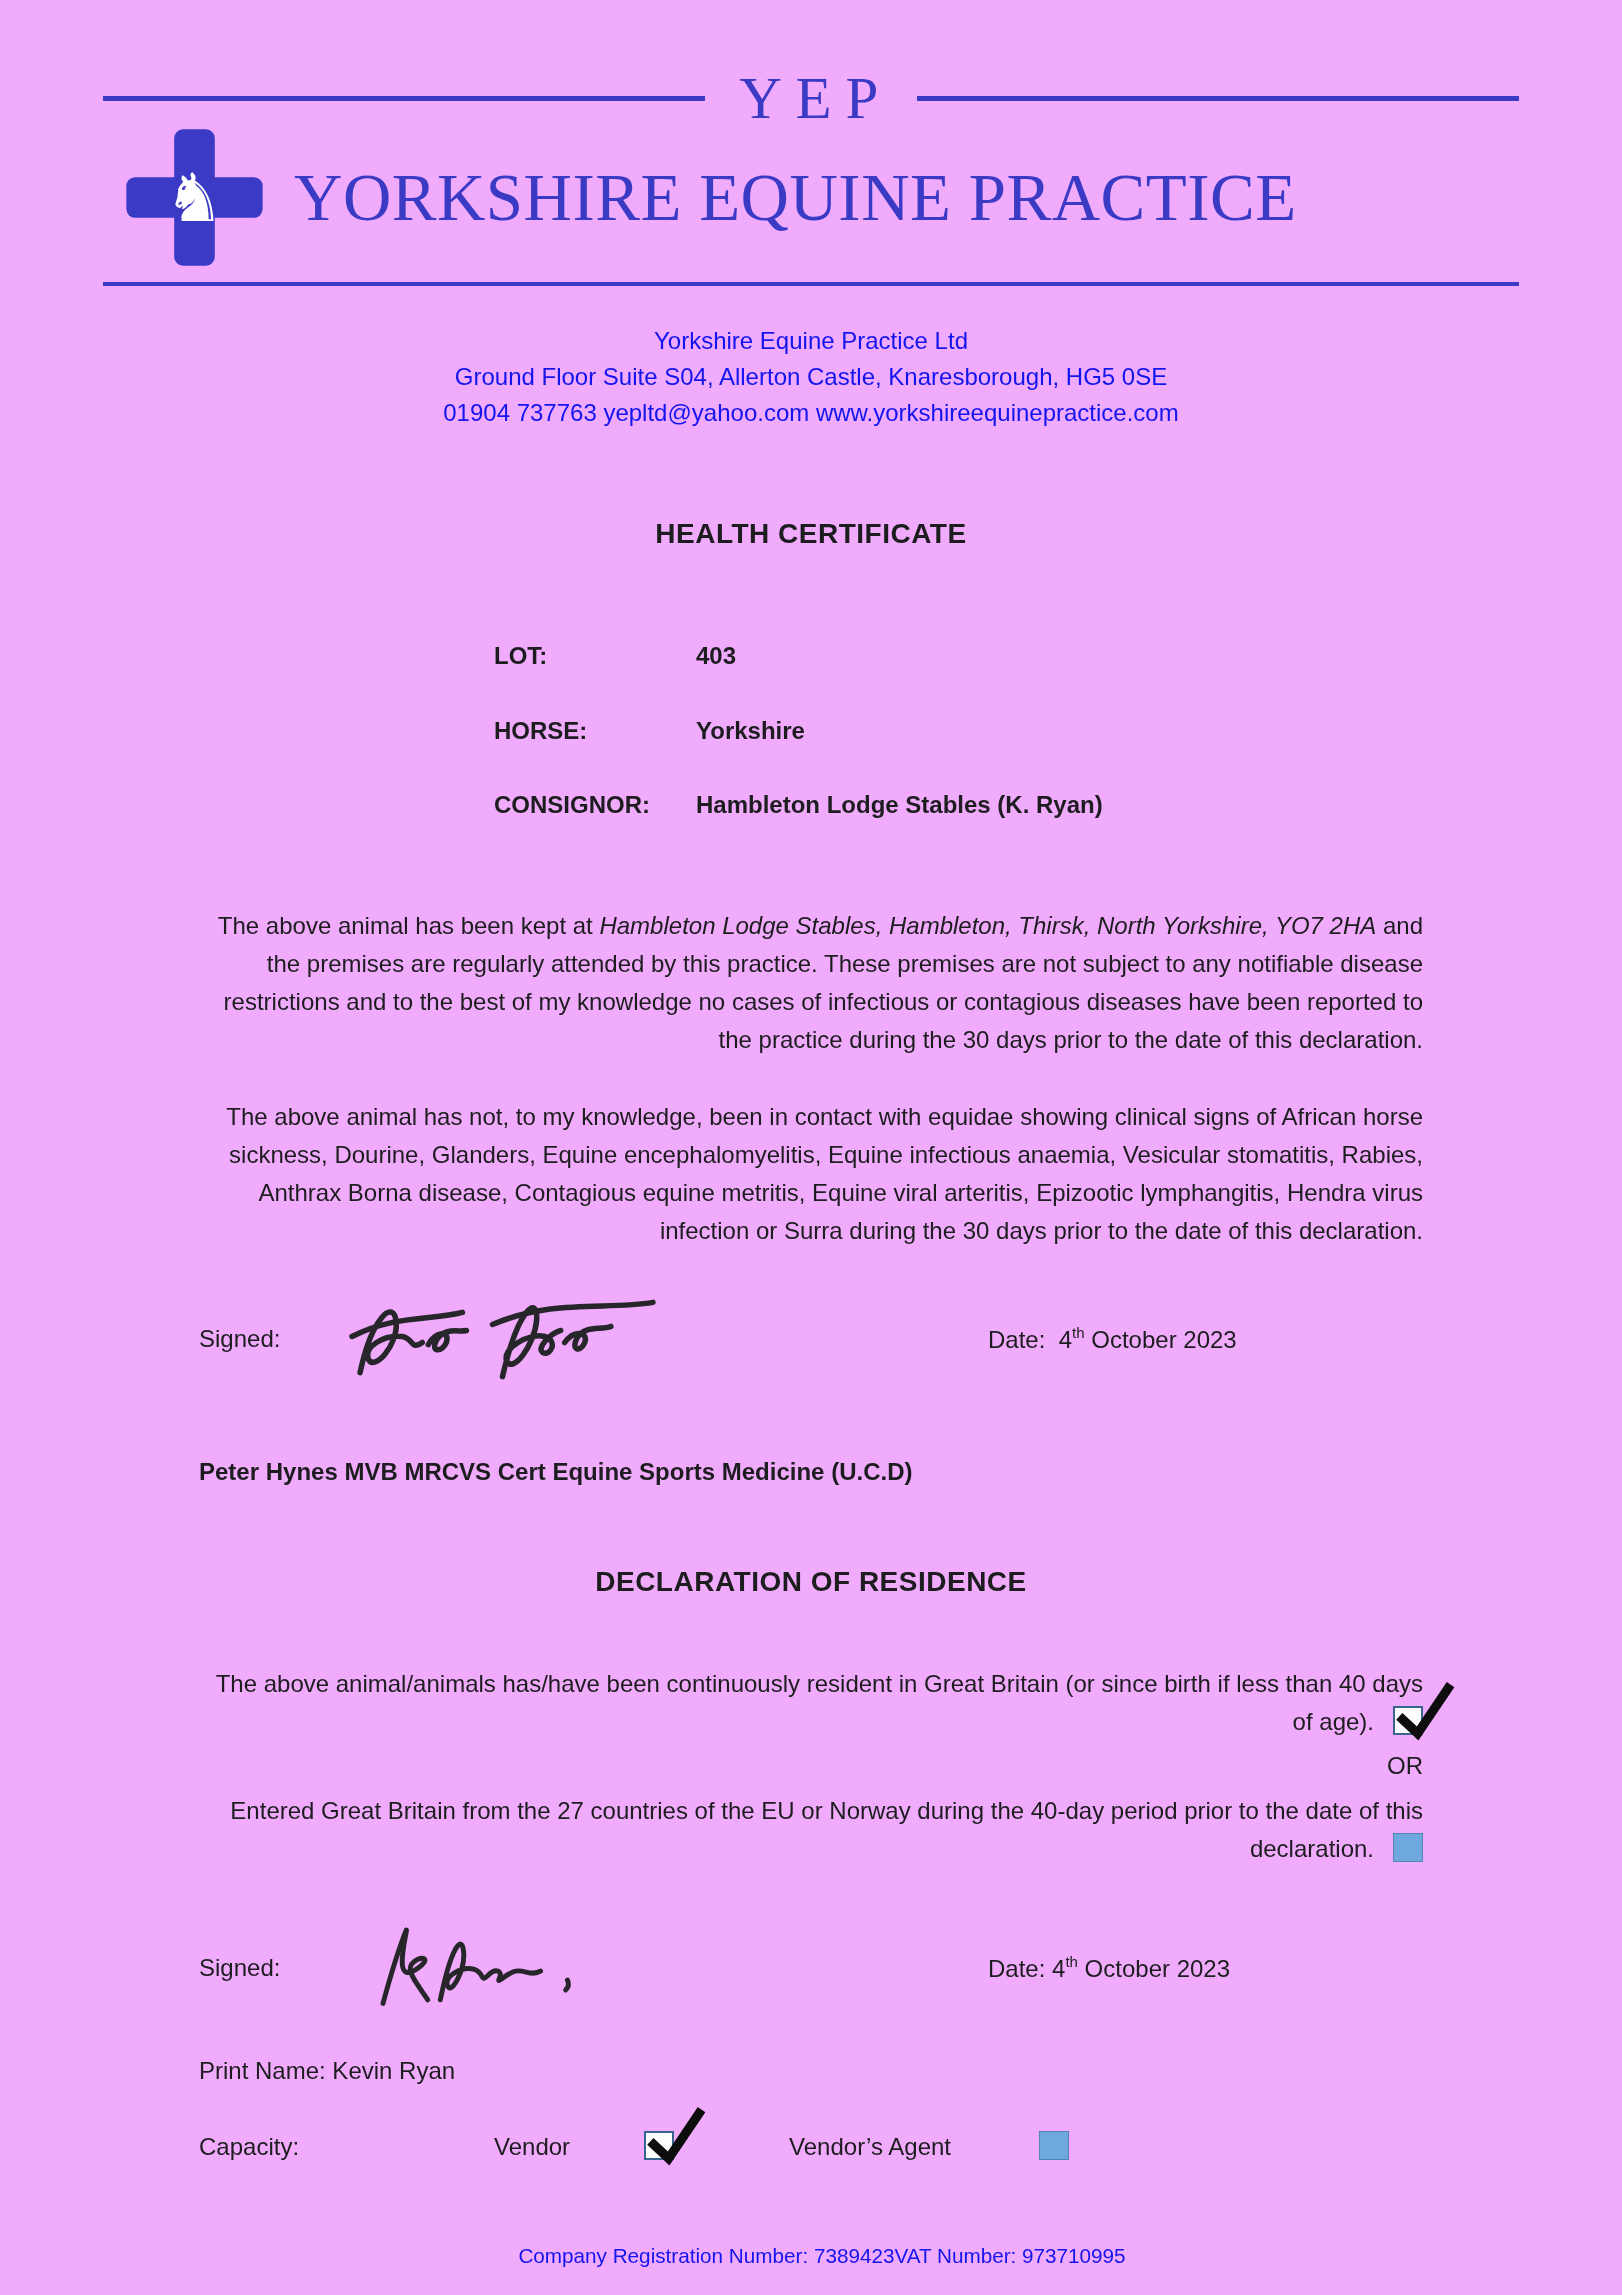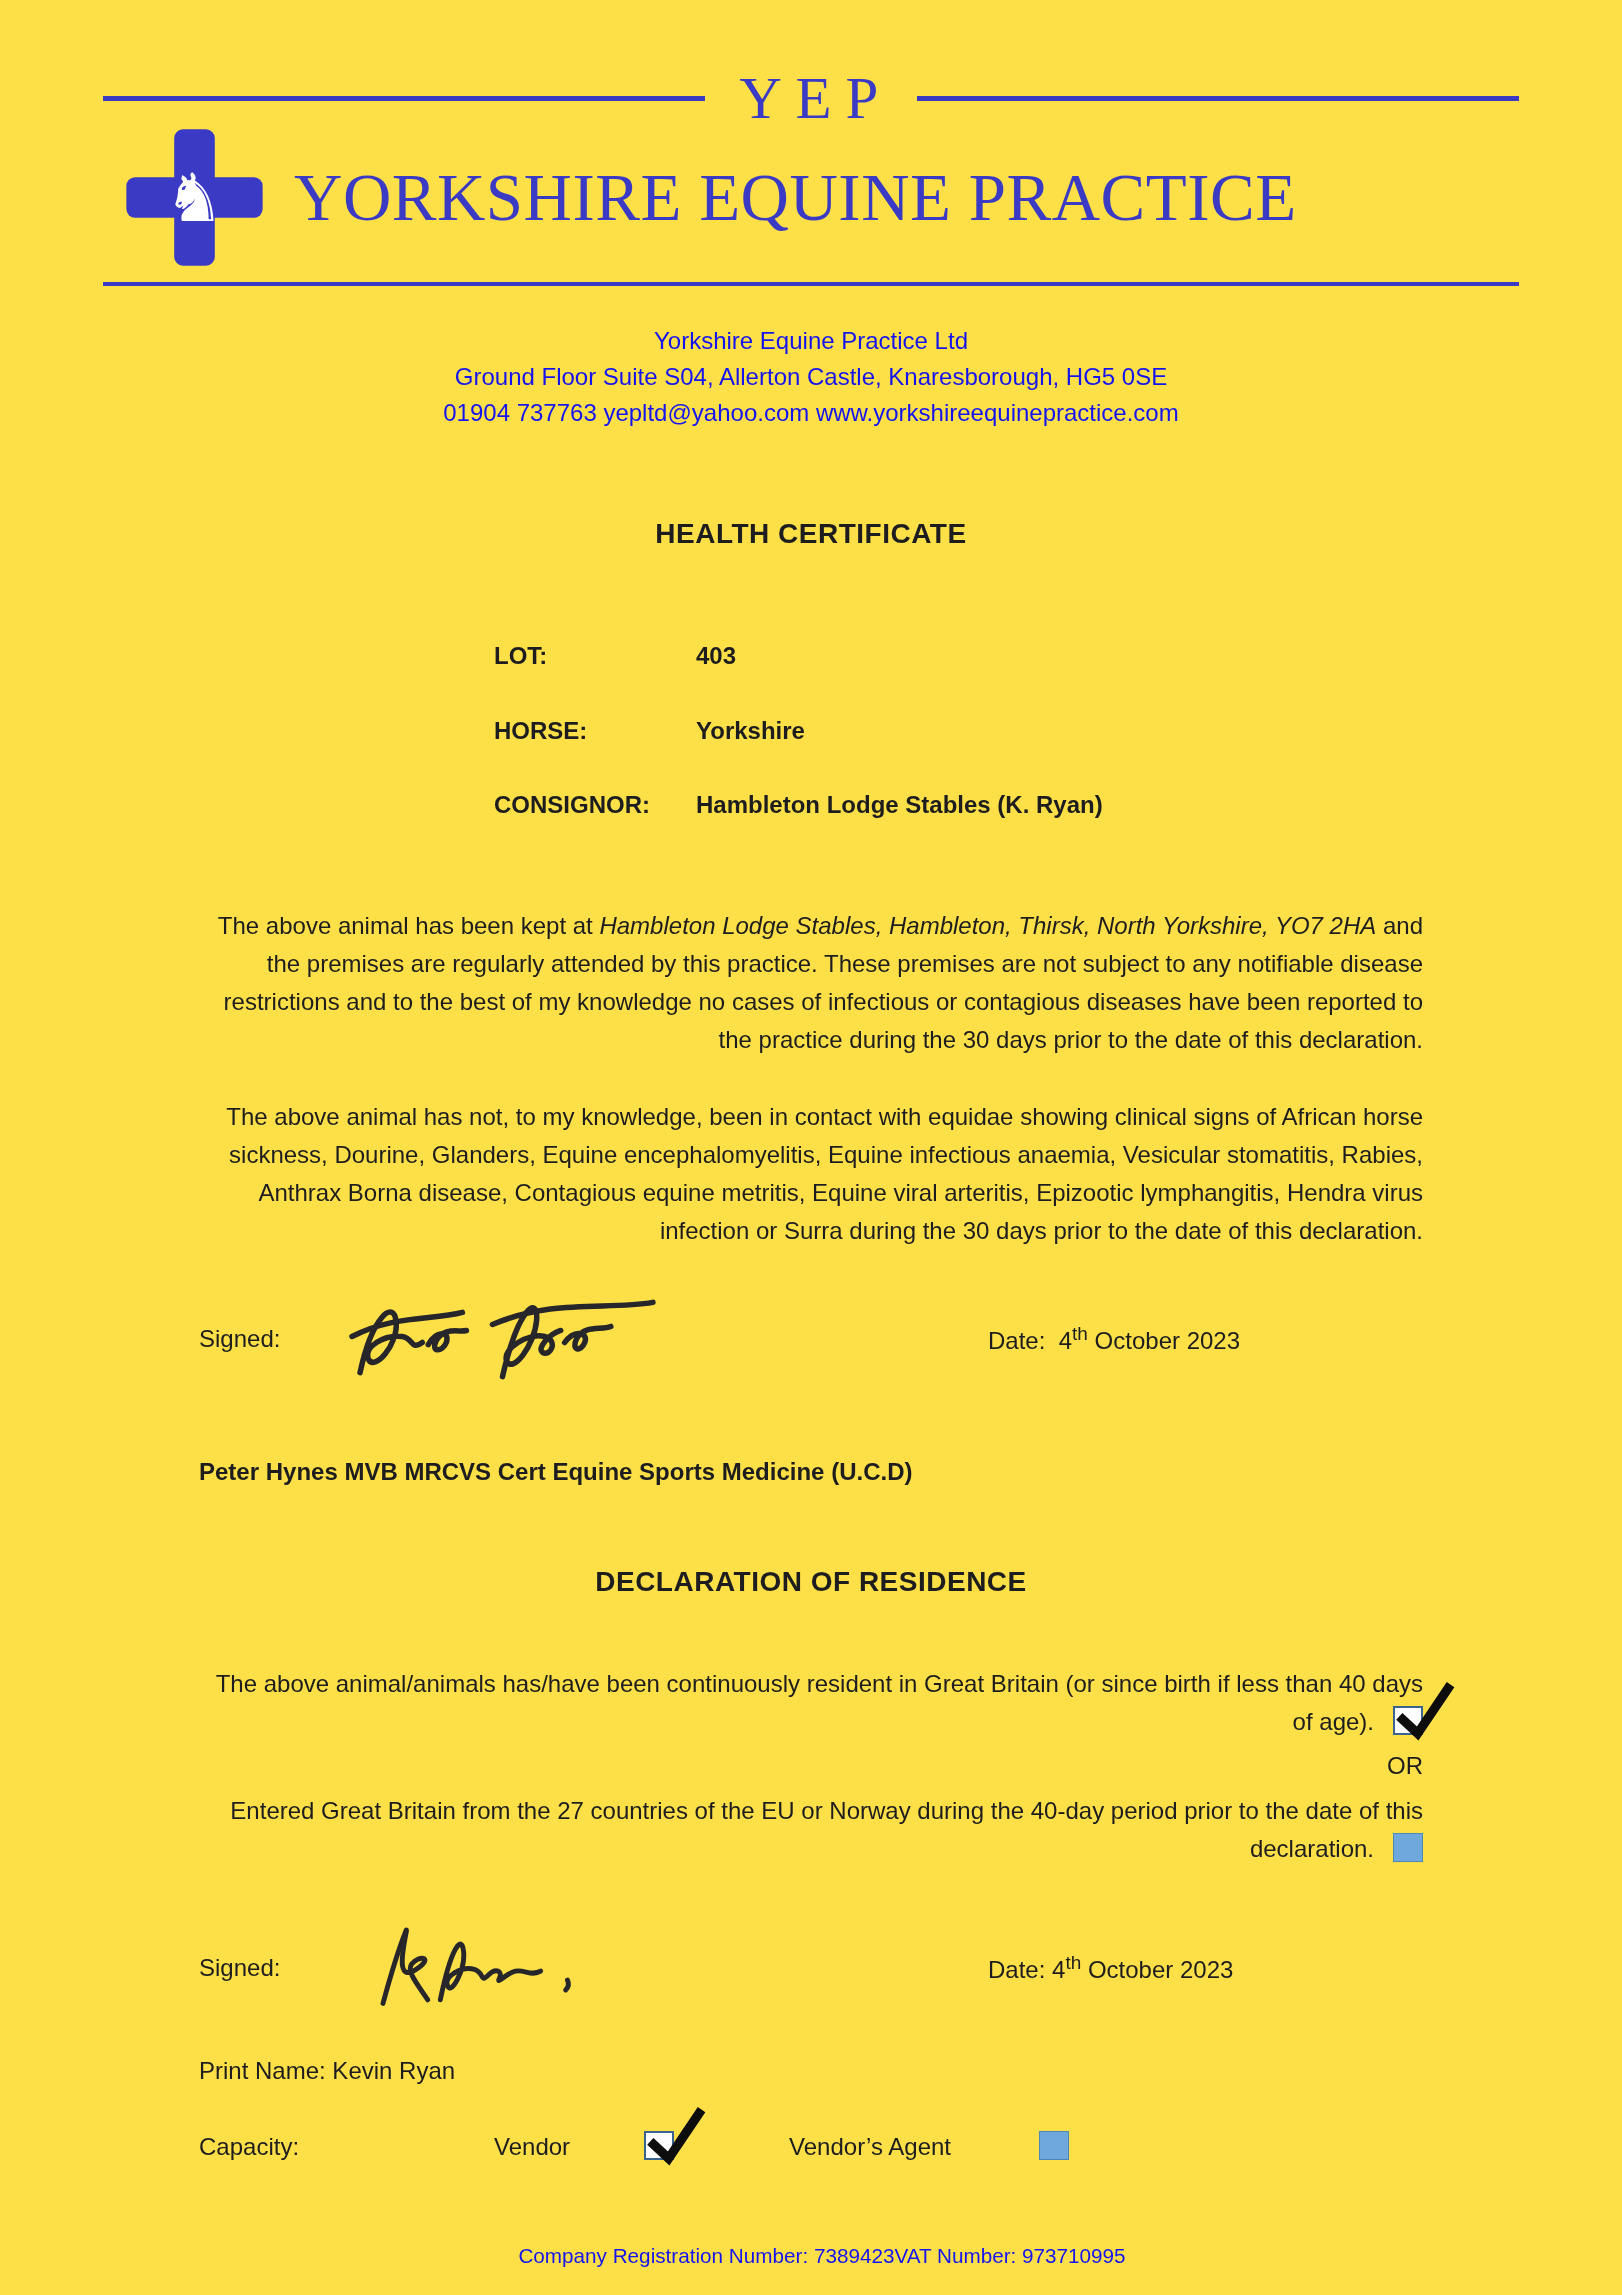--- a/index.html
+++ b/index.html
@@ -3,21 +3,21 @@
 <meta charset="utf-8">
 <style>
   * { margin:0; padding:0; box-sizing:border-box; }
   html,body { margin:0; padding:0; background:#ffffff; }
   body {
     width:1622px; height:2295px;
     font-family:"Liberation Sans", sans-serif;
     color:#1d1d1f;
     -webkit-font-smoothing:antialiased;
   }
-  .page { position:relative; width:1622px; height:2295px; background:#fde047; overflow:hidden; }
+  .page { position:relative; width:1622px; height:2295px; background:#f0abfc; overflow:hidden; }
 
   
   .letterhead { margin:69px 103px 0 103px; }
   .yep-row { display:flex; align-items:center; gap:25px; }
   .rule { flex:1; height:4.1px; background:#3A3AC4; }
   .yep-acronym {
     font-family:"Liberation Serif", serif;
     font-size:59px; color:#3A3AC4; letter-spacing:13.8px;
     line-height:1; padding-left:9.2px;
   }
@@ -50,21 +50,21 @@
   .italic { font-style:italic; }
 
   .sig-row { position:relative; display:flex; align-items:center; }
   .sig-row-1 { margin-top:32px; height:115px; }
   .sig-row-2 { margin-top:51px; height:99px; }
   .signed-label { font-size:24px; }
   .sig-img-1 { width:321px; height:110px; margin-left:64px; }
   .sig-img-2 { width:257px; height:94px; margin-left:73px; }
   .sig-path { fill:none; stroke:#26262b; stroke-width:5.5; stroke-linecap:round; stroke-linejoin:round; }
   .sig-date { position:absolute; left:789px; top:50%; transform:translateY(-50%); font-size:24px; white-space:nowrap; }
-  .ord { font-size:19px; vertical-align:9.2px; }
+  .ord { font-size:15px; vertical-align:9.2px; }
 
   .vet-name { margin-top:61px; font-size:24px; font-weight:bold; }
 
   .decl-title { margin-top:80px; text-align:center; font-size:28px; font-weight:bold; letter-spacing:0.5px; }
   .opt1 { margin-top:67px; }
   .or-line { margin-top:6.4px; }
   .opt2 { margin-top:6.4px; }
 
   
   .checkbox {

